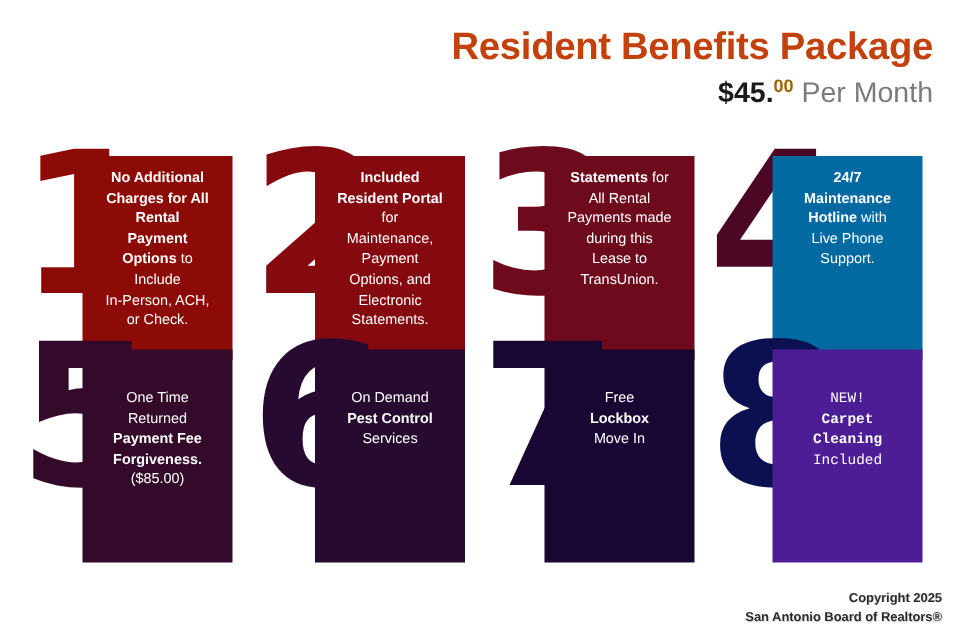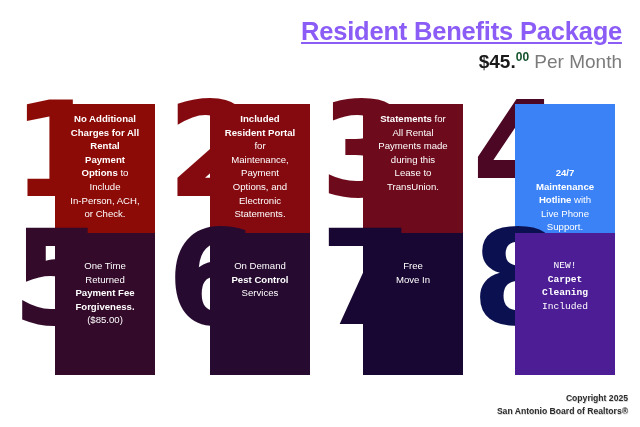--- a/index.html
+++ b/index.html
@@ -19,38 +19,37 @@
   .header {
     position: absolute;
     top: 18px;
     right: 18px;
     text-align: right;
     line-height: 1.05;
   }
   .header-title {
     font-size: 25.5px;
     font-weight: bold;
-    color: #8b5cf6;
+    color: #c2410c;
     letter-spacing: -0.2px;
     white-space: nowrap;
-    text-decoration: underline;
   }
   .header-sub {
     margin-top: 6px;
     font-size: 19px;
     color: #7b7b7b;
     white-space: nowrap;
   }
   .header-price {
     font-weight: bold;
     color: #1a1a1a;
   }
   .header-cents {
     font-weight: bold;
-    color: #14532d;
+    color: #a16207;
     font-size: 12px;
     vertical-align: super;
   }
 
   
   .grid {
     position: absolute;
     left: 0;
     top: 104px;
     width: 640px;
@@ -157,21 +156,21 @@
         <div class="card-text">
           <div><b>Statements</b> for</div>
           <div>All Rental</div>
           <div>Payments made</div>
           <div>during this</div>
           <div>Lease to</div>
           <div>TransUnion.</div>
         </div>
       </div>
       <div class="numeral row1 col4" style="color: rgb(76, 7, 36);">4</div>
-      <div class="card row1 col4" style="background: #3b82f6; align-items: flex-end;">
+      <div class="card row1 col4" style="background: #0369a1;">
         <div class="card-text">
           <div><b>24/7</b></div>
           <div><b>Maintenance</b></div>
           <div><b>Hotline</b> with</div>
           <div>Live Phone</div>
           <div>Support.</div>
         </div>
       </div>
       <div class="numeral row2 col1" style="color: rgb(51, 10, 42);">5</div>
       <div class="card row2 col1" style="background: rgb(51, 10, 42);">
@@ -188,20 +187,21 @@
         <div class="card-text">
           <div>On Demand</div>
           <div><b>Pest Control</b></div>
           <div>Services</div>
         </div>
       </div>
       <div class="numeral row2 col3" style="color: rgb(25, 7, 51);">7</div>
       <div class="card row2 col3" style="background: rgb(25, 7, 51);">
         <div class="card-text">
           <div>Free</div>
+          <div><b>Lockbox</b></div>
           <div>Move In</div>
         </div>
       </div>
       <div class="numeral row2 col4" style="color: rgb(11, 17, 80);">8</div>
       <div class="card row2 col4" style="background: #4c1d95; font-family: Liberation Mono, monospace;">
         <div class="card-text">
           <div>NEW!</div>
           <div><b>Carpet</b></div>
           <div><b>Cleaning</b></div>
           <div>Included</div>

